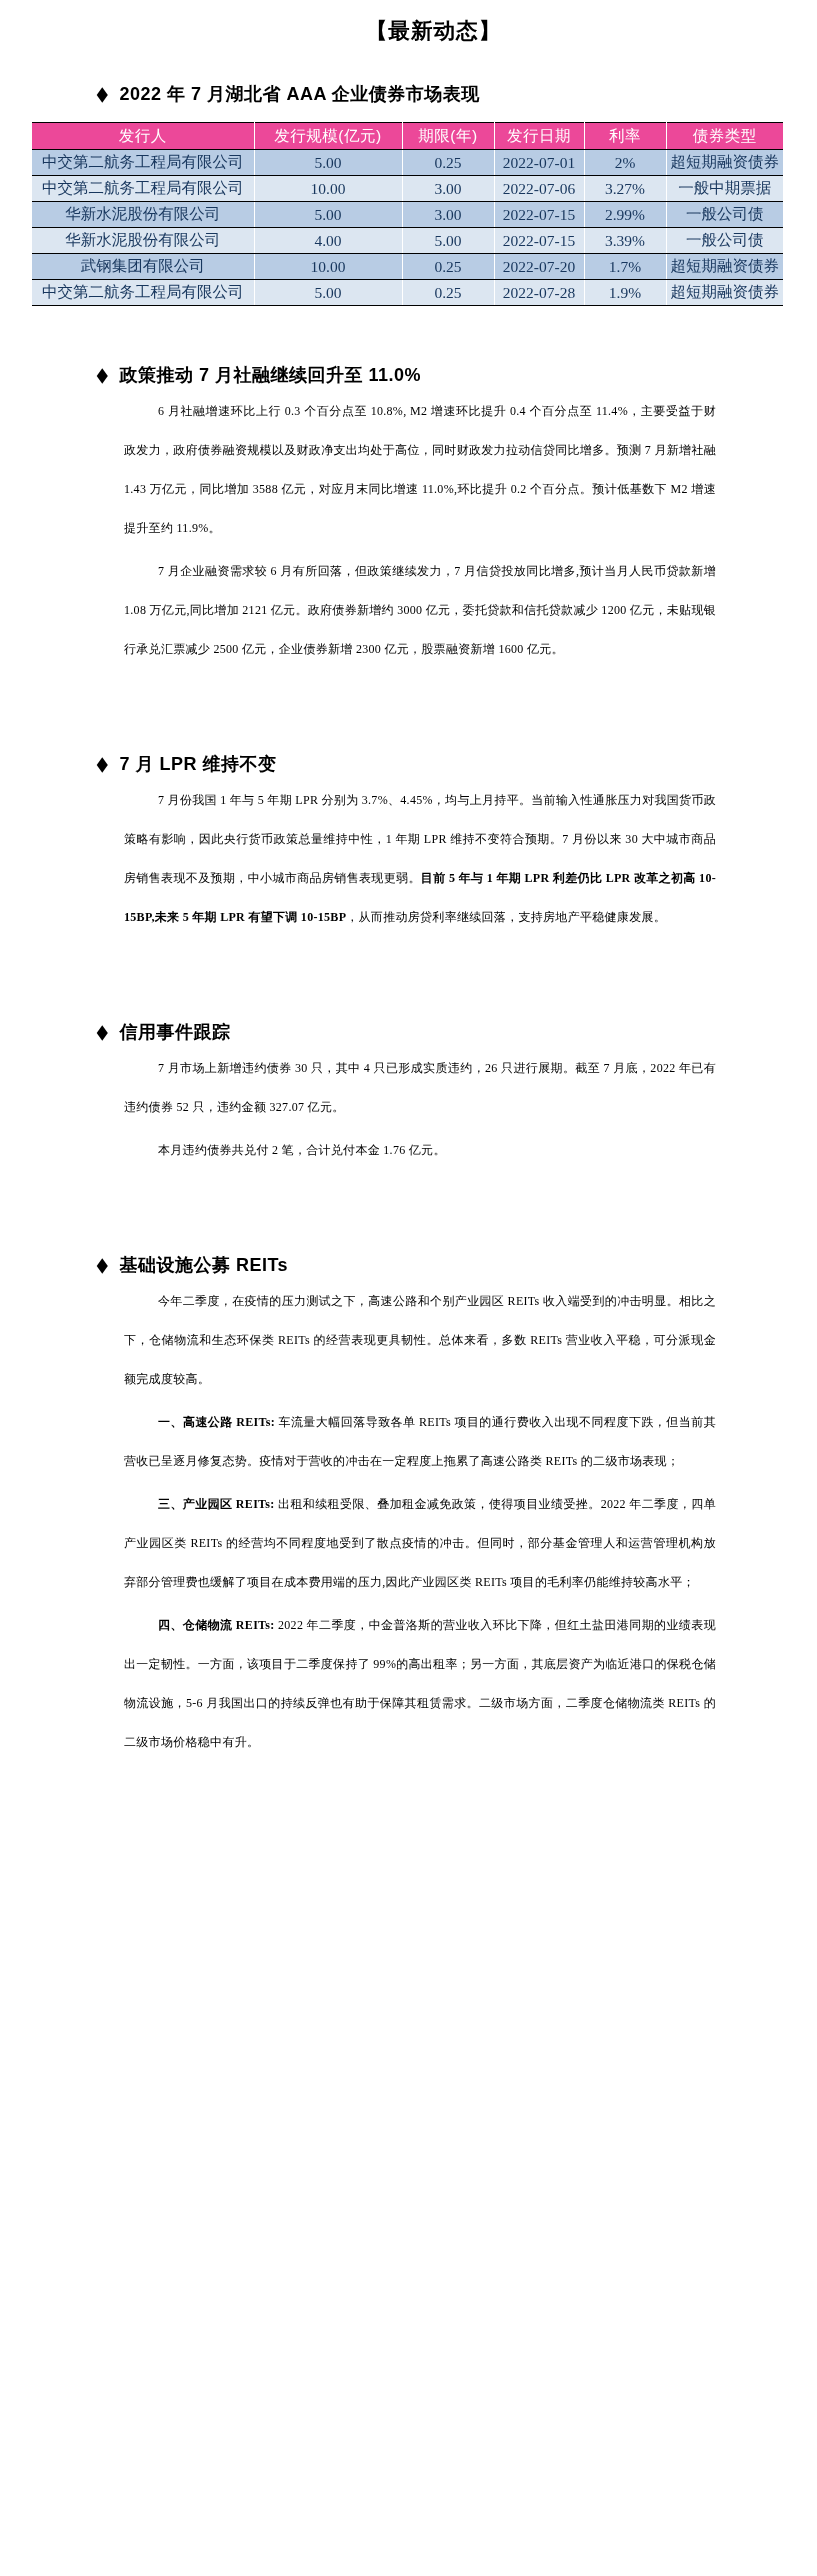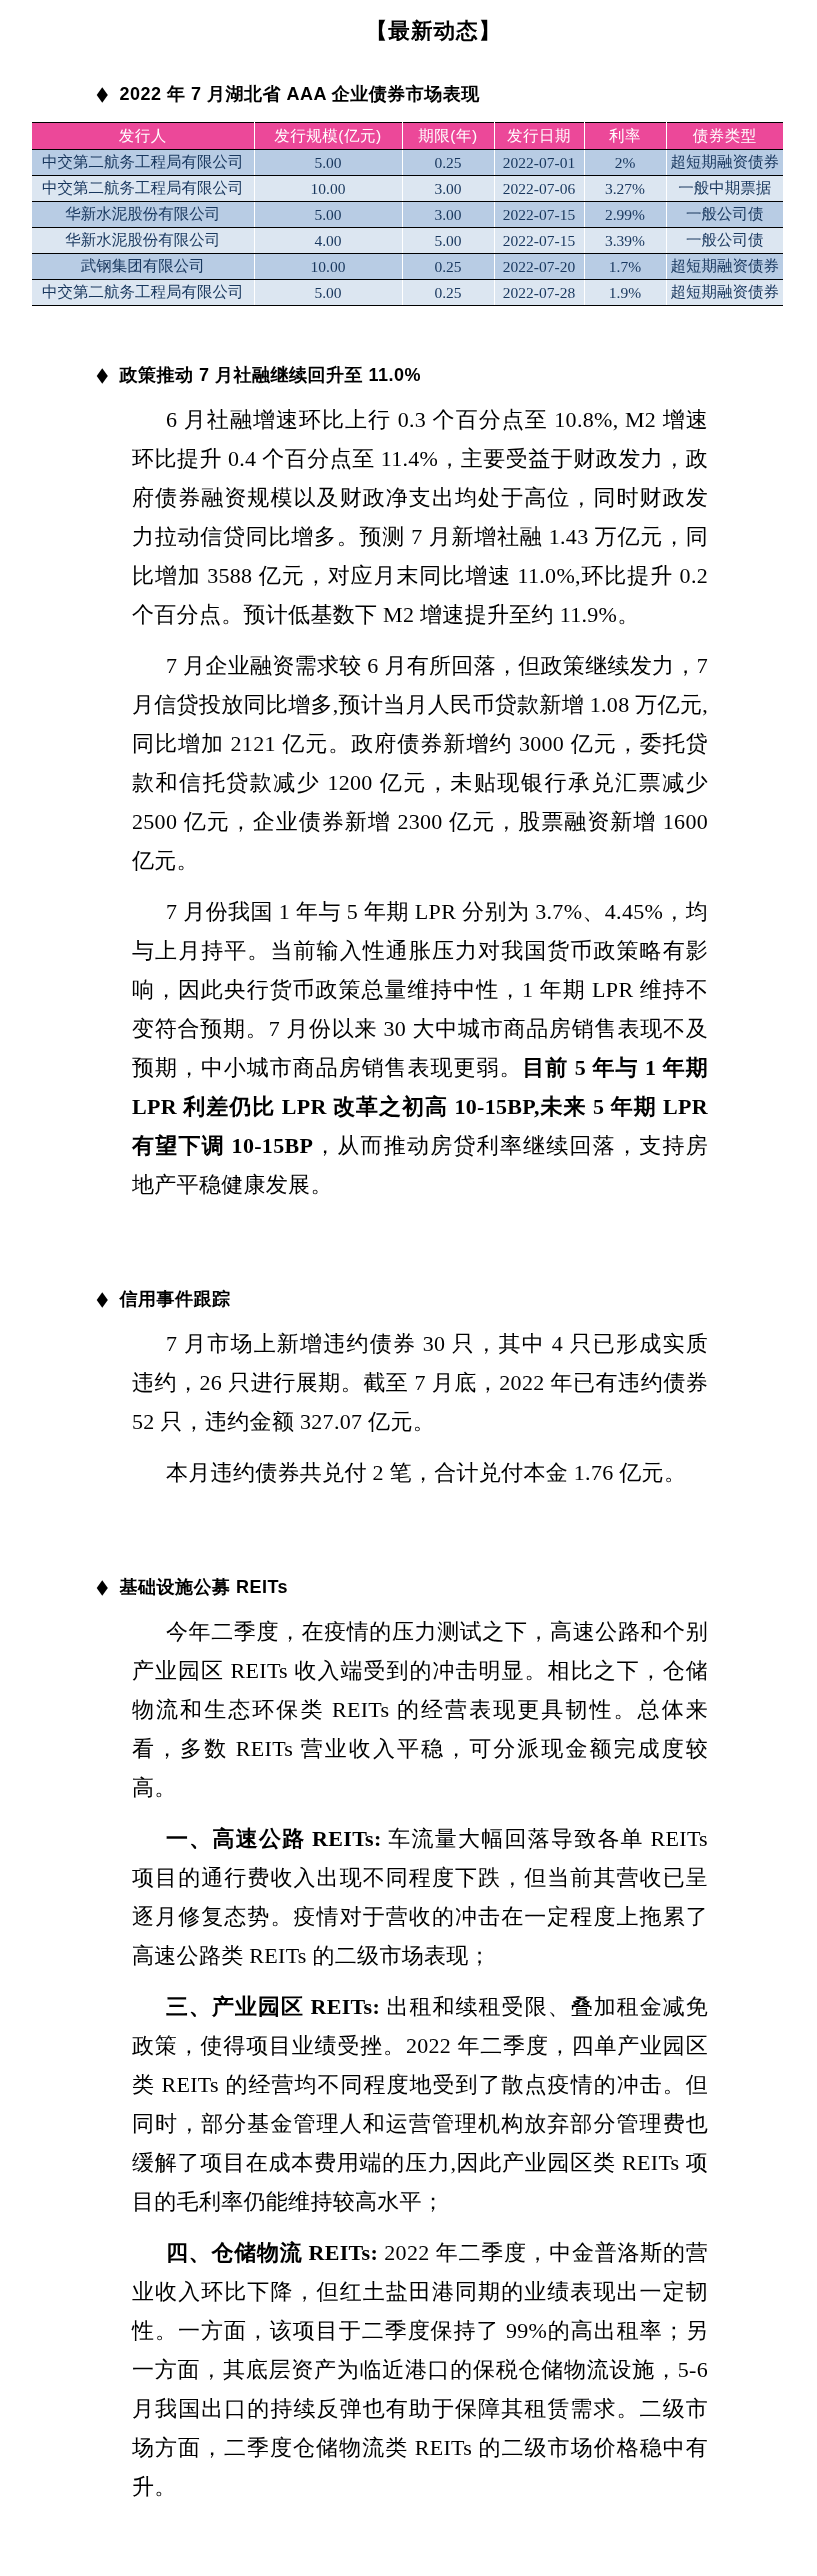--- a/index.html
+++ b/index.html
@@ -67,22 +67,22 @@
     white-space: nowrap;
     overflow: hidden;
   }
   table.bond-table tr.odd td { background: #b8cce4; }
   table.bond-table tr.even td { background: #dce6f1; }
   table.bond-table th:first-child, table.bond-table td:first-child { border-left: none; }
   table.bond-table th:last-child, table.bond-table td:last-child { border-right: none; }
 
   .body-text { margin: 4.1px 98px 0 120px; }
   .body-text p.para {
-    margin: 12px;
-    font-size: 22px;
+    margin: 4px;
+    font-size: 12px;
     line-height: 39px;
     text-align: justify;
     text-indent: 34px;
     letter-spacing: 0.3px;
   }
   .b { font-weight: 700; }
 </style>
 </head>
 <body>
 
@@ -168,20 +168,21 @@
 
   <section>
     <h2 class="section-heading mt-sec2"><span class="bullet">◆</span><span>政策推动 7 月社融继续回升至 11.0%</span></h2>
     <div class="body-text">
       <p class="para"><span>6 月社融增速环比上行 0.3 个百分点至 10.8%, M2 增速环比提升 0.4 个百分点至 11.4%，主要受益于财政发力，政府债券融资规模以及财政净支出均处于高位，同时财政发力拉动信贷同比增多。预测 7 月新增社融 1.43 万亿元，同比增加 3588 亿元，对应月末同比增速 11.0%,环比提升 0.2 个百分点。预计低基数下 M2 增速提升至约 11.9%。</span></p>
       <p class="para"><span>7 月企业融资需求较 6 月有所回落，但政策继续发力，7 月信贷投放同比增多,预计当月人民币贷款新增 1.08 万亿元,同比增加 2121 亿元。政府债券新增约 3000 亿元，委托贷款和信托贷款减少 1200 亿元，未贴现银行承兑汇票减少 2500 亿元，企业债券新增 2300 亿元，股票融资新增 1600 亿元。</span></p>
     </div>
   </section>
 
   <section>
+    <h2 class="section-heading mt-section"><span class="bullet">◆</span><span>7 月 LPR 维持不变</span></h2>
     <div class="body-text">
       <p class="para"><span>7 月份我国 1 年与 5 年期 LPR 分别为 3.7%、4.45%，均与上月持平。当前输入性通胀压力对我国货币政策略有影响，因此央行货币政策总量维持中性，1 年期 LPR 维持不变符合预期。7 月份以来 30 大中城市商品房销售表现不及预期，中小城市商品房销售表现更弱。</span><span class="b">目前 5 年与 1 年期 LPR 利差仍比 LPR 改革之初高 10-15BP,未来 5 年期 LPR 有望下调 10-15BP</span><span>，从而推动房贷利率继续回落，支持房地产平稳健康发展。</span></p>
     </div>
   </section>
 
   <section>
     <h2 class="section-heading mt-section"><span class="bullet">◆</span><span>信用事件跟踪</span></h2>
     <div class="body-text">
       <p class="para"><span>7 月市场上新增违约债券 30 只，其中 4 只已形成实质违约，26 只进行展期。截至 7 月底，2022 年已有违约债券 52 只，违约金额 327.07 亿元。</span></p>
       <p class="para"><span>本月违约债券共兑付 2 笔，合计兑付本金 1.76 亿元。</span></p>

